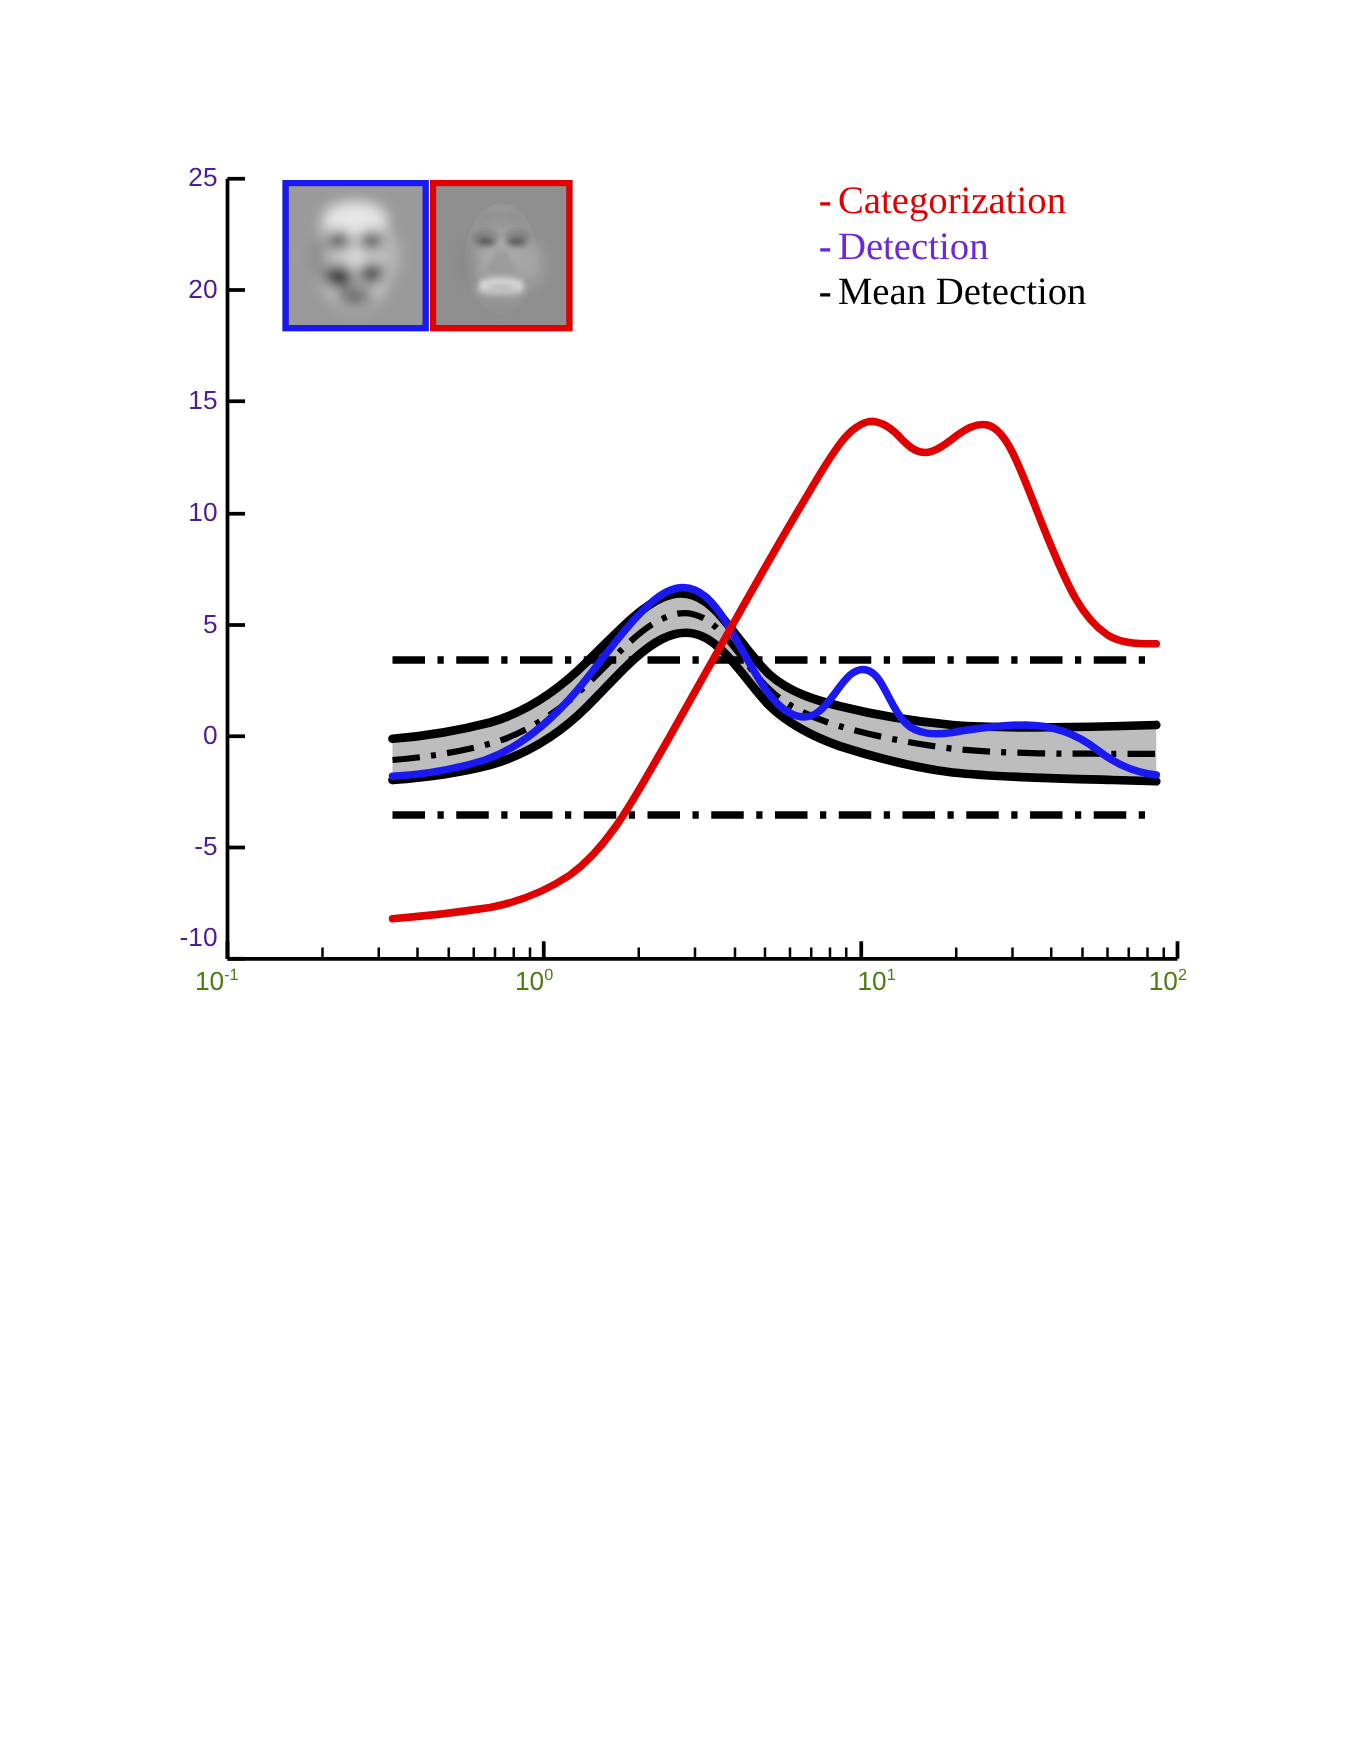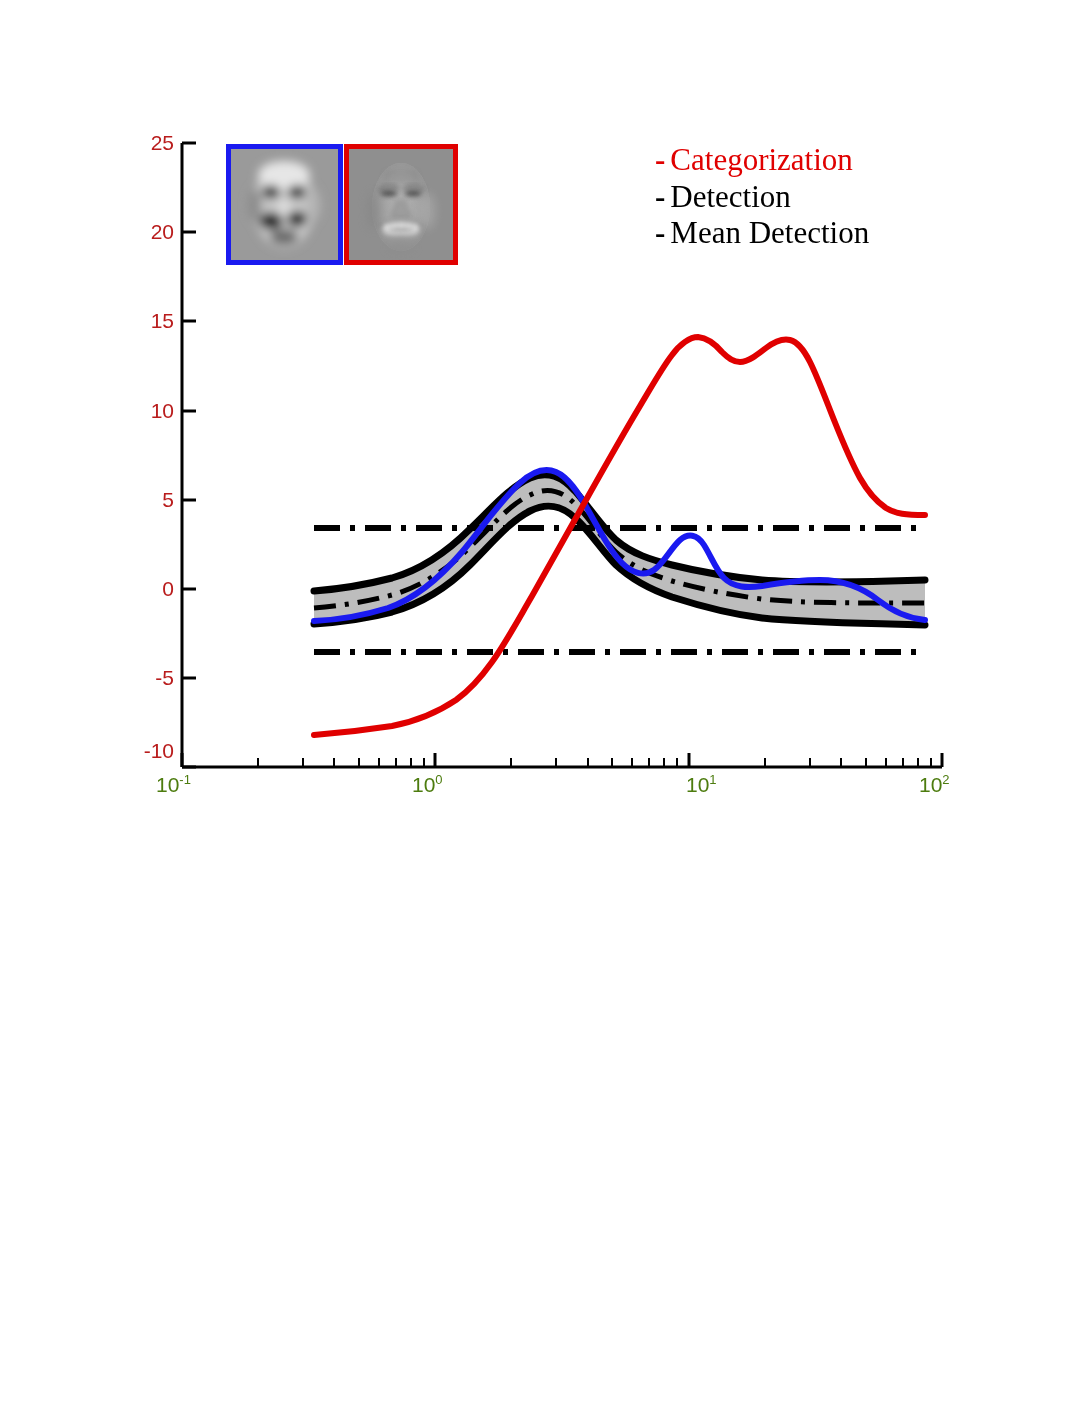--- a/index.html
+++ b/index.html
@@ -30,21 +30,21 @@
   }
   .legend-row {
     font-size: 31px;
     white-space: nowrap;
   }
   .legend-row .dash {
     font-weight: bold;
     margin-right: 5px;
   }
   .legend-cat { color: #e00000; }
-  .legend-det { color: #000000; }
+  .legend-det { color: #6d28d9; }
   .legend-mean { color: #000000; }
 
   .thumb {
     position: absolute;
     overflow: hidden;
     background: #8a8a8a;
   }
   #thumb-detection {
     left: 226px;
     top: 144px;
@@ -62,21 +62,21 @@
     box-sizing: border-box;
   }
   .thumb-inner {
     position: absolute;
     inset: 0;
   }
   .tick-label {
     position: absolute;
     font-family: "Liberation Sans", sans-serif;
     font-size: 21px;
-    color: #b91c1c;
+    color: #4c1d95;
     text-align: right;
     white-space: nowrap;
   }
   .xtick-label {
     position: absolute;
     font-family: "Liberation Sans", sans-serif;
     font-size: 21px;
     color: #4d7c0f;
     white-space: nowrap;
   }

